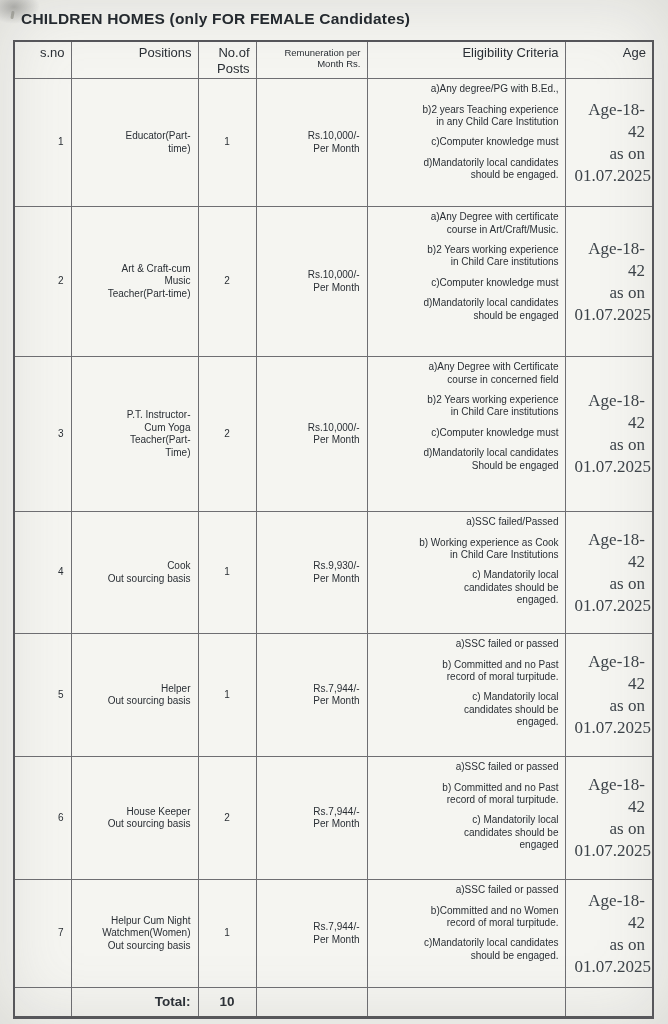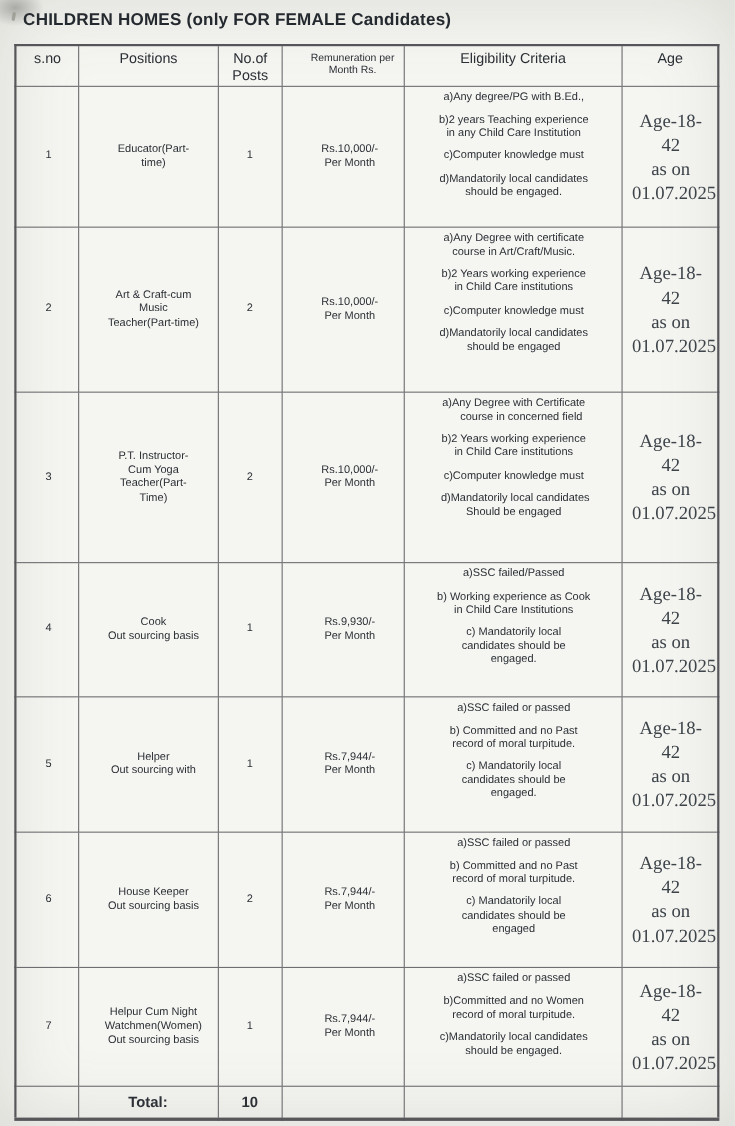--- a/index.html
+++ b/index.html
@@ -44,21 +44,21 @@
   table.jobs-table{
     position:absolute;left:13px;top:40px;
     width:639px;
     border-collapse:collapse;table-layout:fixed;
     border:2px solid var(--border-outer);
     border-bottom-width:3px;
   }
   th,td{
     border:1.4px solid var(--border);
     color:var(--text);
-    text-align:center;
+    text-align:right;
     overflow:hidden;
   }
   thead tr{height:32px;}
   th{
     font-size:13px;font-weight:normal;
     vertical-align:top;
     padding:3px 6px 2px 7px;
     line-height:1.2;
   }
   th.th-small{font-size:9.5px;padding-top:5px;padding-left:24px;}
@@ -198,21 +198,21 @@
 candidates should be
 engaged.</div>
           </td>
     <td class="cell-age">Age-18-42
 as on
 01.07.2025</td>
   </tr>
         <tr>
     <td class="cell-sno">5</td>
     <td class="cell-position">Helper
-Out sourcing with</td>
+Out sourcing basis</td>
     <td class="cell-posts">1</td>
     <td class="cell-remuneration">Rs.7,944/-
 Per Month</td>
     <td class="cell-eligibility">
             <div class="elig-item">a)SSC failed or passed</div>
             <div class="elig-item">b) Committed and no Past
 record of moral turpitude.</div>
             <div class="elig-item">c) Mandatorily local
 candidates should be
 engaged.</div>

